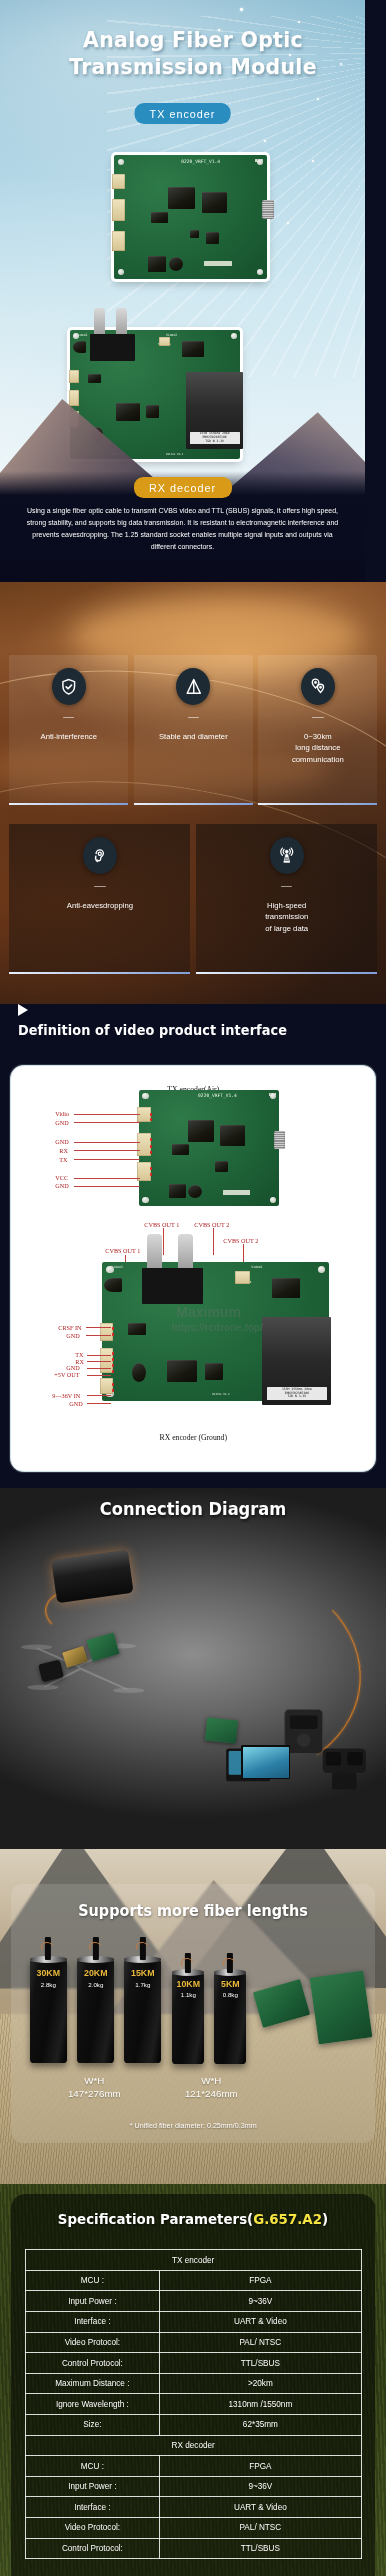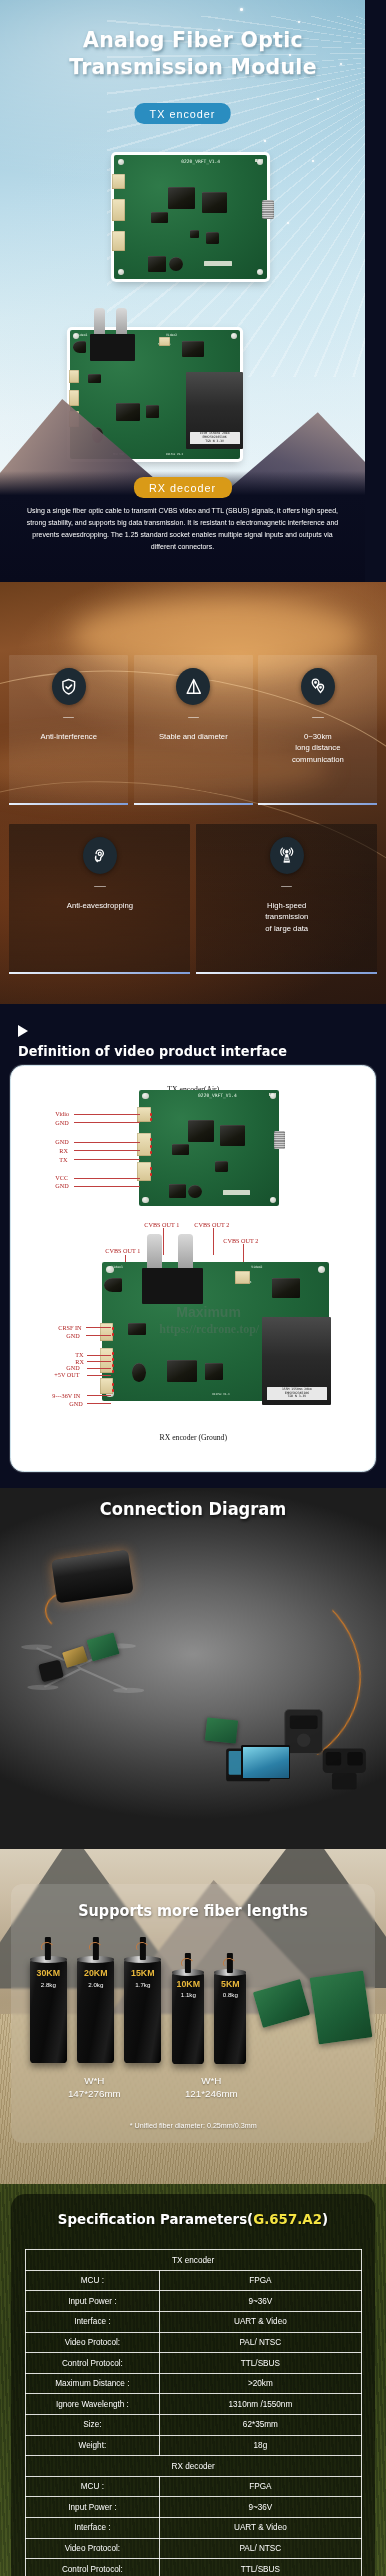--- a/index.html
+++ b/index.html
@@ -127,21 +127,21 @@
     width:34px;height:37px;border-radius:50%;
     background:#1d2a33;
     display:flex;align-items:center;justify-content:center;
     box-shadow:0 1px 5.2px rgba(0,0,0,.45);
   }
   .ficon svg{width:17.5px;height:17.5px;fill:#fff;stroke:#fff;}
   .fdash{width:11.3px;height:1.5px;background:rgba(255,255,255,.55);border-radius:1px;margin-top:11.3px;}
   .flabel{margin-top:12.4px;font-size:7.7px;line-height:1.5;text-align:center;color:#fff;padding:0 3.1px;}
 
   
-  .interface{position:relative;width:386px;height:484px;background:#0a0d20;padding-top:21px;}
+  .interface{position:relative;width:386px;height:484px;background:#0a0d20;padding-top:0;}
   .sec-head{display:flex;flex-direction:column;padding-left:17.5px;}
   .tri{width:0;height:0;border-left:10.3px solid #fff;border-top:6.7px solid transparent;border-bottom:6.7px solid transparent;margin-bottom:6.2px;}
   .sec-title{
     font-family:"DejaVu Sans", sans-serif;font-weight:bold;font-size:14px;color:#fff;
     transform:scaleX(.92);transform-origin:left center;letter-spacing:0.1px;
   }
   .whitecard{
     position:absolute;left:10.3px;top:61px;width:366px;height:407px;
     background:#fff;border-radius:13.4px;border:1.5px solid #cfe3ec;
     box-shadow:0 0 0 1px rgba(255,255,255,.15);
@@ -503,21 +503,21 @@
       <div class="pindot" style="left:9.3px;top:71px;"></div>
       <div class="pindot" style="left:9.3px;top:90px;"></div>
       <div class="pindot" style="left:9.3px;top:96px;"></div>
       <div class="pindot" style="left:9.3px;top:102px;"></div>
       <div class="pindot" style="left:9.3px;top:108px;"></div>
       <div class="pindot" style="left:9.3px;top:121px;"></div>
       <div class="pindot" style="left:9.3px;top:127px;"></div>
     </div>
 
     <div class="wm" style="left:165px;top:238px;font-size:14px;">Maximum</div>
-    <div class="wm" style="left:148px;top:256px;font-size:12px;font-family:Liberation Serif, serif;">https://rcdrone.top/</div>
+    <div class="wm" style="left:160px;top:256px;font-size:10px;">https://rcdrone.top/</div>
 
     <div class="pinlabel" style="left:47px;top:258px;">CRSF IN</div>
     <div class="pinline" style="left:75px;top:261px;width:25px;"></div>
     <div class="pinlabel" style="left:55px;top:266px;">GND</div>
     <div class="pinline" style="left:75px;top:269px;width:25px;"></div>
 
     <div class="pinlabel" style="left:64px;top:285px;">TX</div>
     <div class="pinline" style="left:76px;top:289px;width:24px;"></div>
     <div class="pinlabel" style="left:64px;top:292px;">RX</div>
     <div class="pinline" style="left:76px;top:295px;width:24px;"></div>
@@ -679,24 +679,20 @@
           </tr>
           <tr>
             <td class="k">Ignore Wavelength :</td>
             <td>1310nm /1550nm</td>
           </tr>
           <tr>
             <td class="k">Size:</td>
             <td>62*35mm</td>
           </tr>
           <tr>
-            <td class="k">Weight:</td>
-            <td>18g</td>
-          </tr>
-          <tr>
             <td class="sec" colspan="2">RX decoder</td>
           </tr>
           <tr>
             <td class="k">MCU :</td>
             <td>FPGA</td>
           </tr>
           <tr>
             <td class="k">Input Power :</td>
             <td>9~36V</td>
           </tr>

